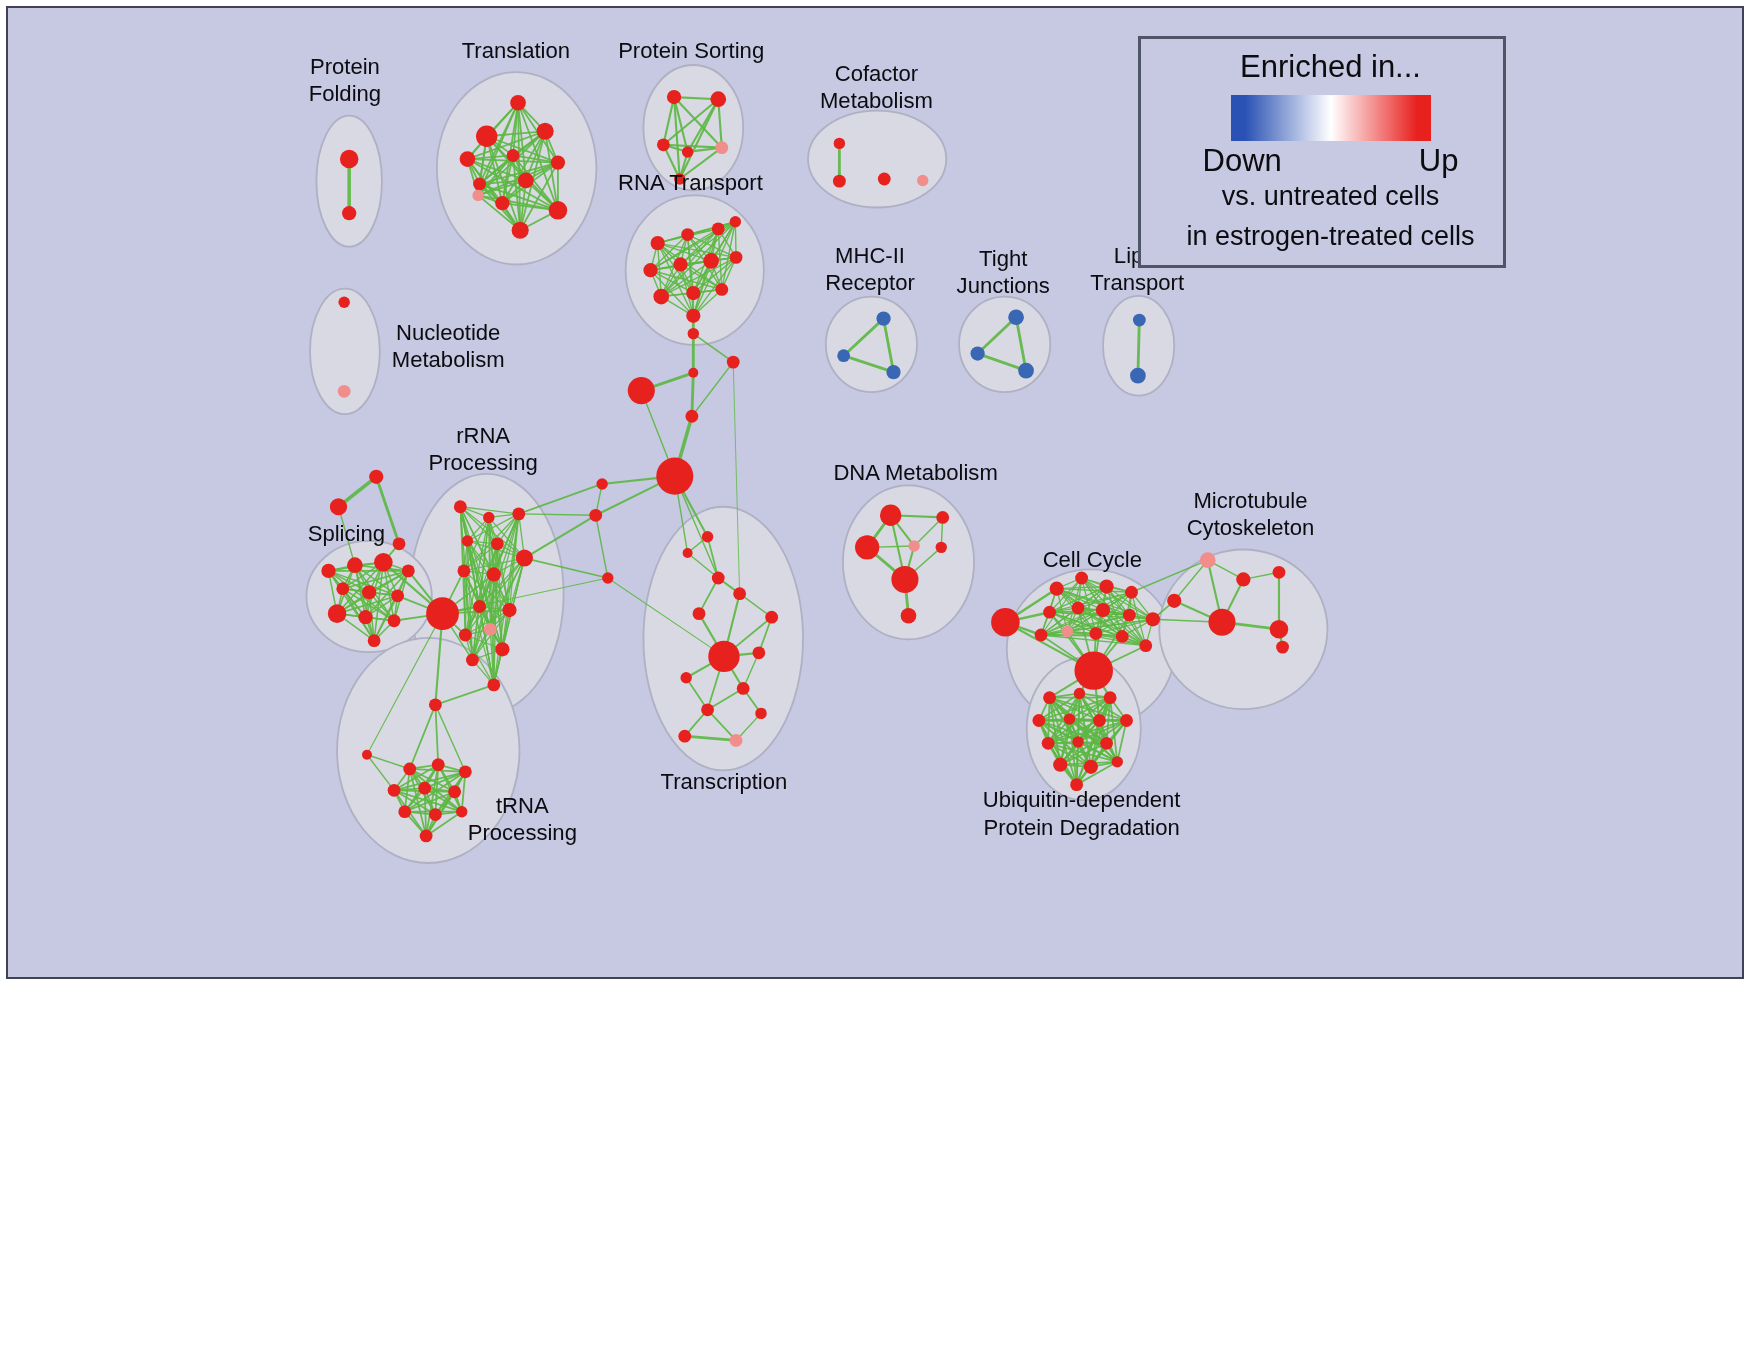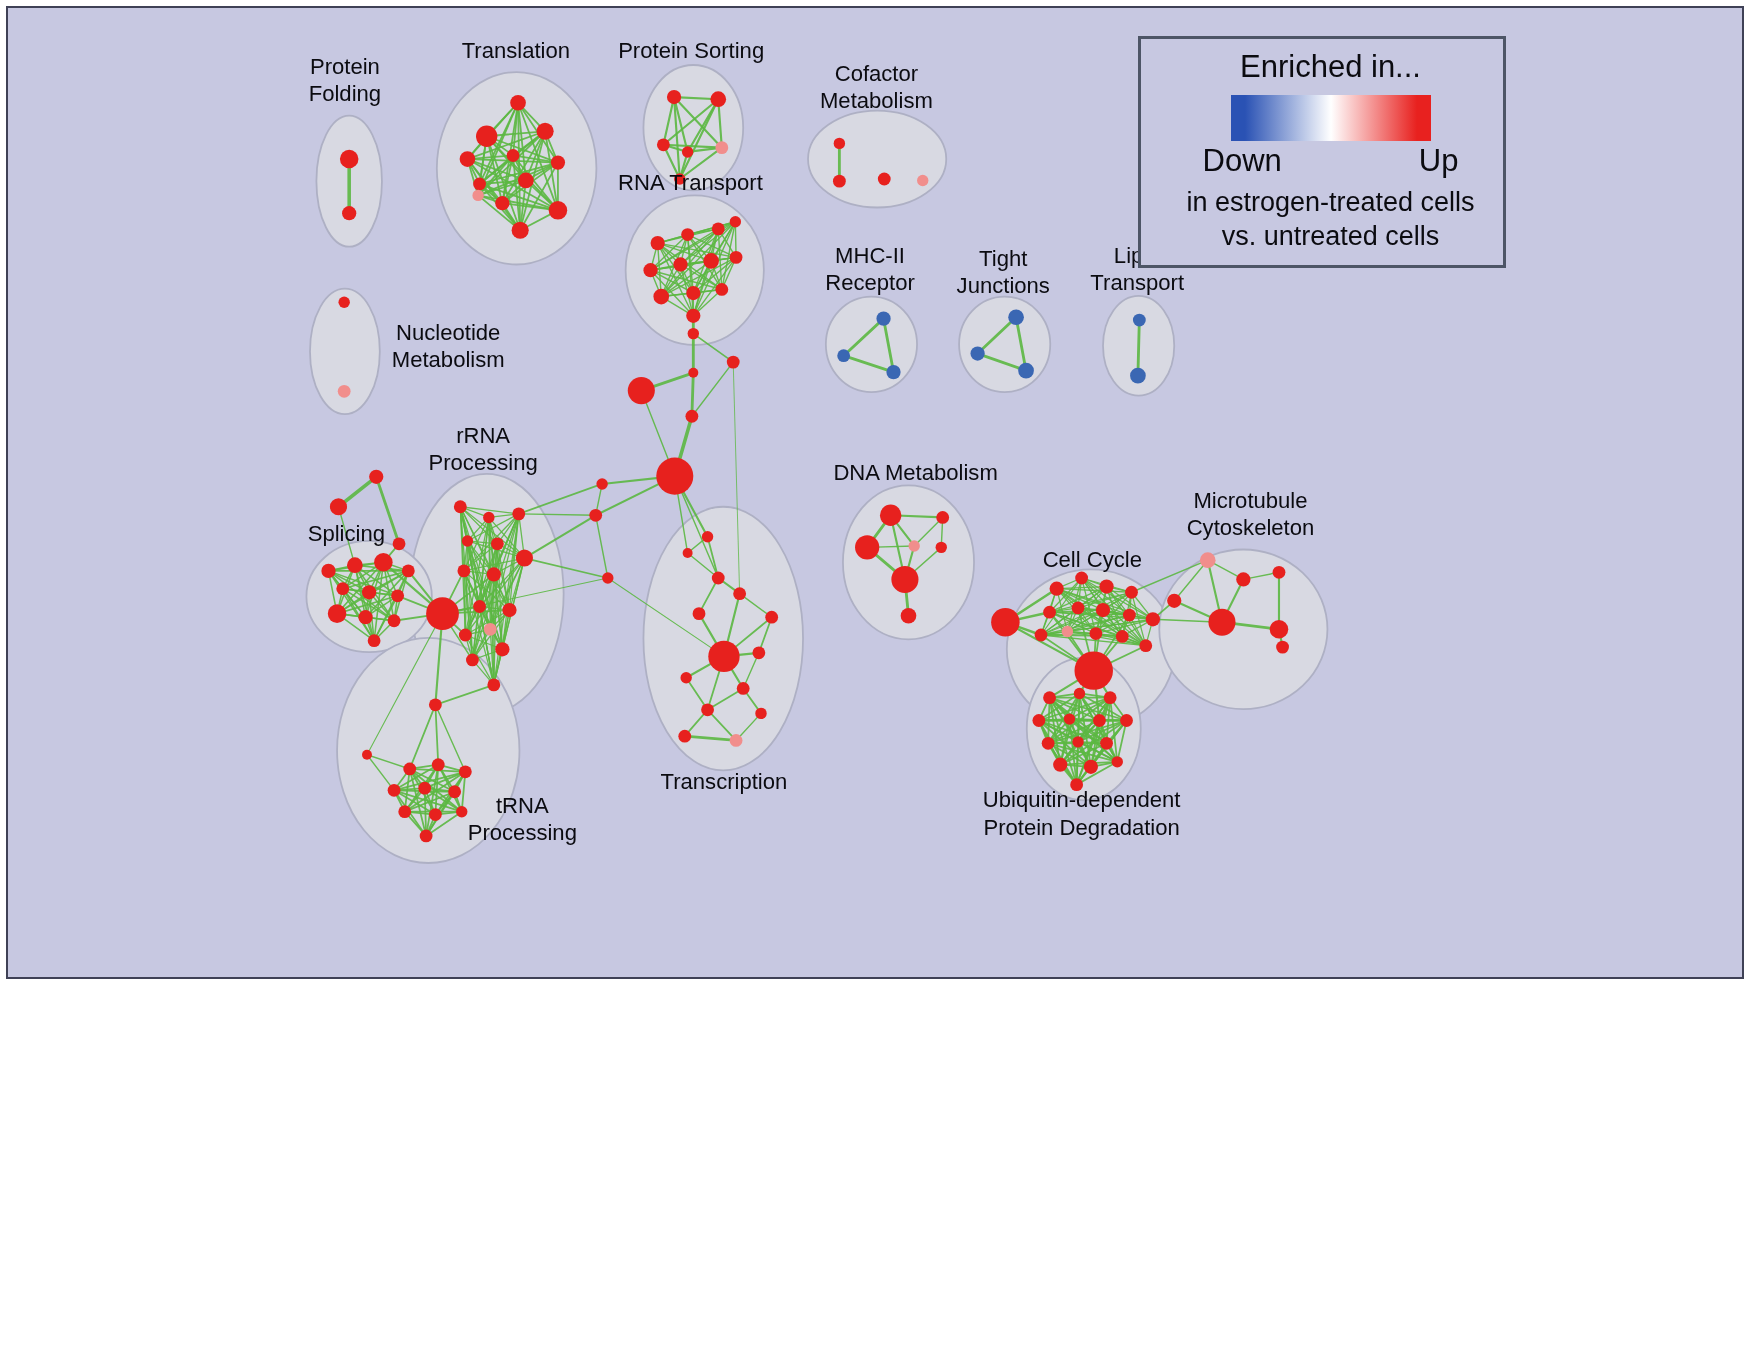--- a/index.html
+++ b/index.html
@@ -907,17 +907,17 @@
         </g>
       </svg>
 
     <div class="legend" style="border-color: rgb(77, 85, 102); background: rgb(199, 200, 225);">
       <div class="legend-title">Enriched in...</div>
       <div class="legend-bar" style="background: linear-gradient(to right, rgb(42, 82, 180) 0%, rgb(42, 82, 180) 7%, rgb(255, 255, 255) 50%, rgb(232, 33, 31) 93%, rgb(232, 33, 31) 100%);"></div>
       <div class="legend-row">
         <span>Down</span>
         <span>Up</span>
       </div>
+      <div class="legend-caption">vs. untreated cells</div>
       <div class="legend-caption first">in estrogen-treated cells</div>
-      <div class="legend-caption">vs. untreated cells</div>
     </div>
   </div>
 </div>
 
 </body></html>

